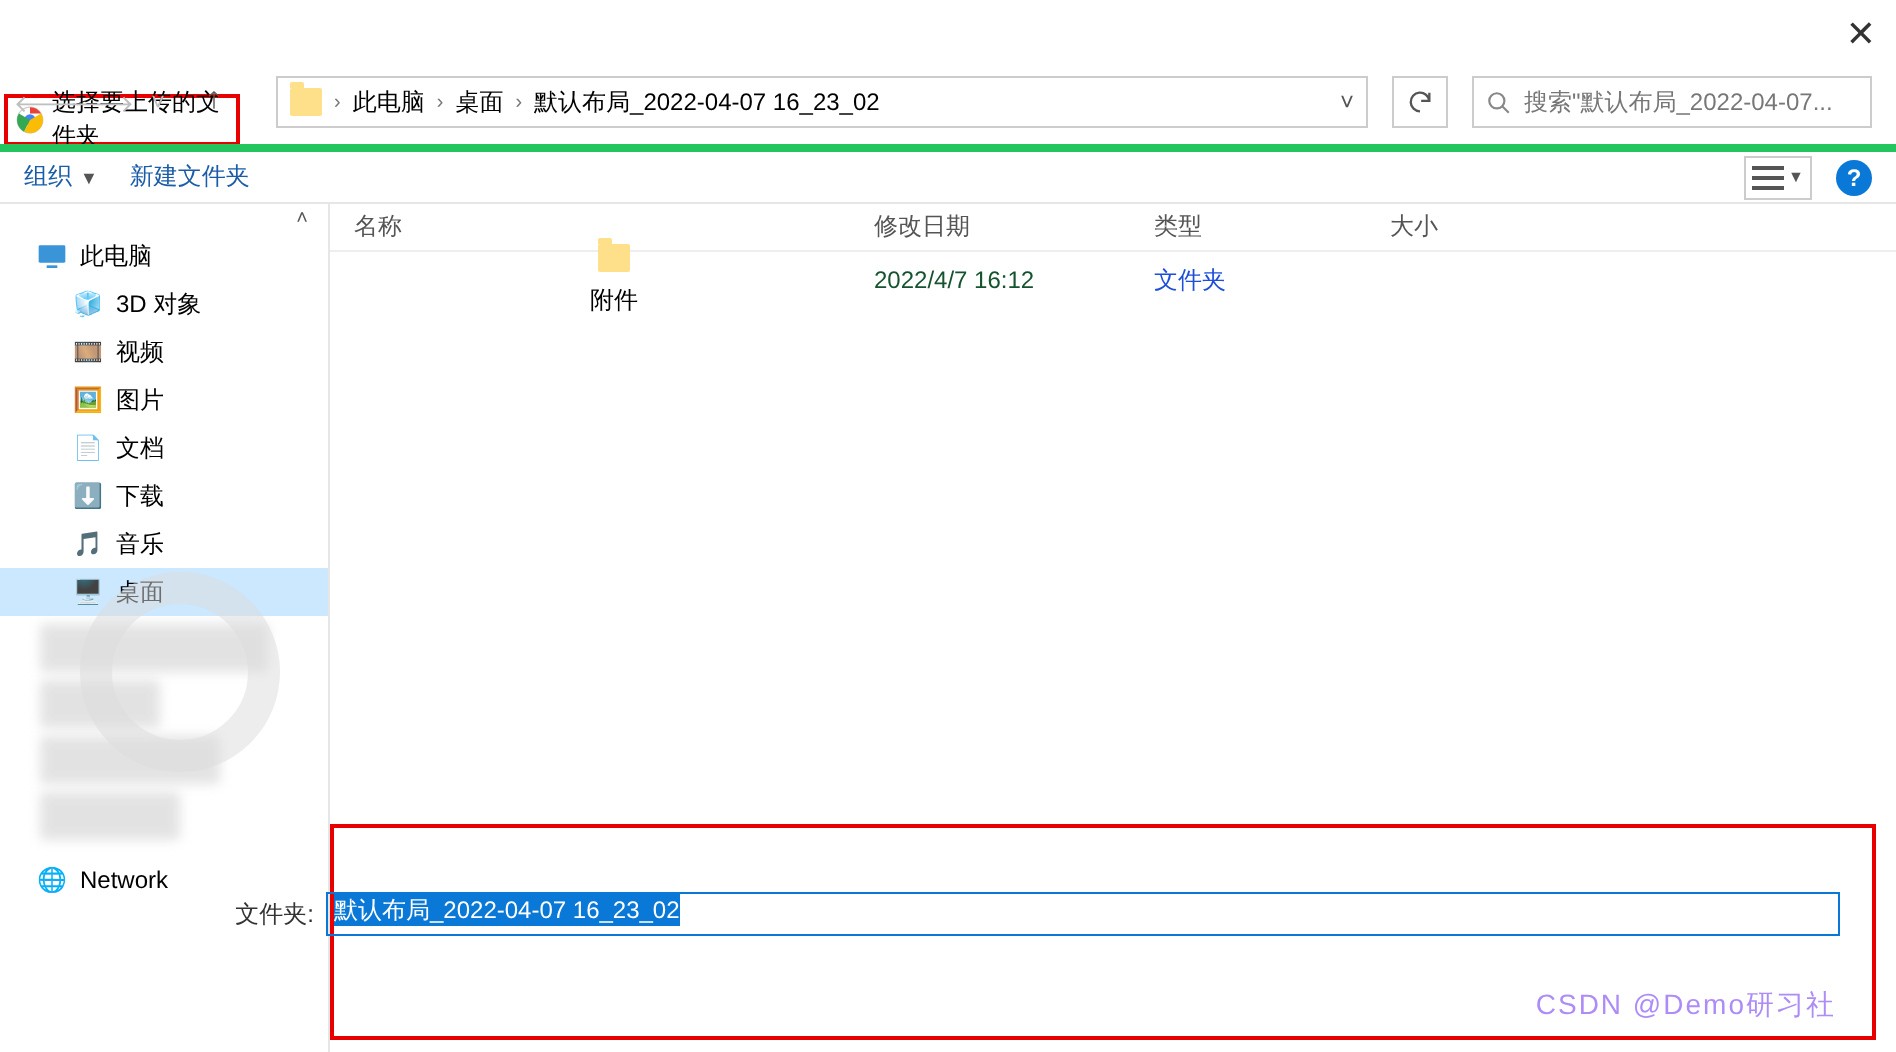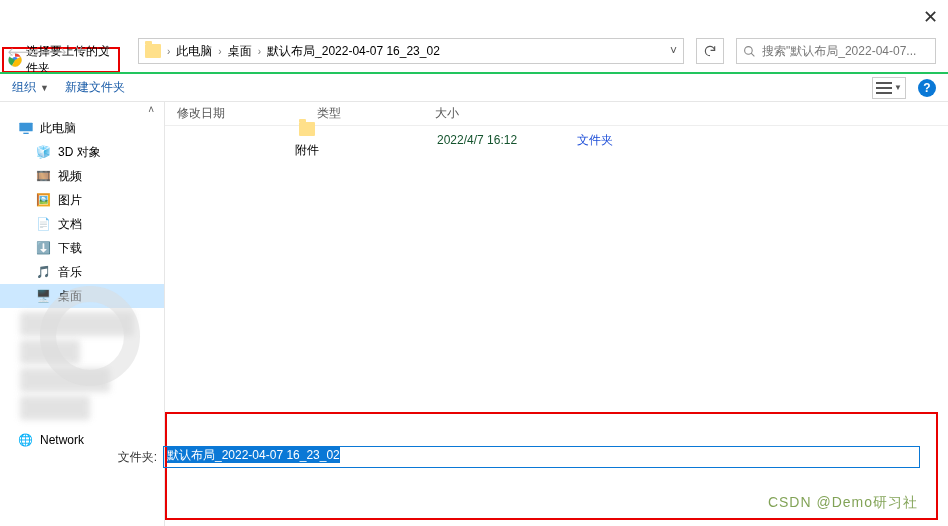--- a/index.html
+++ b/index.html
@@ -15,21 +15,21 @@
 .nav-up { margin-right: 6px; }
 .addr-bar { flex: 1; height: 26px; border: 1px solid #ccc; display: flex; align-items: center; padding: 0 6px; gap: 6px; margin-left: 8px; }
 .folder-icon { width: 16px; height: 14px; background: #ffe08a; border-radius: 1px; position: relative; }
 .folder-icon::before { content:""; position:absolute; top:-3px; left:0; width:7px; height:3px; background:#ffe08a; border-radius:1px 1px 0 0;}
 .crumb-sep { color: #777; font-size: 10px; }
 .addr-drop { margin-left: auto; color: #555; }
 .refresh-btn { width: 28px; height: 26px; border: 1px solid #ccc; display:flex; align-items:center; justify-content:center; margin-left:6px; cursor:pointer;}
 .search-box { width: 200px; height: 26px; border: 1px solid #ccc; display:flex; align-items:center; padding:0 6px; gap:6px; margin-left:6px; color:#777;}
 .search-box span.txt { overflow:hidden; text-overflow:ellipsis; white-space:nowrap;}
 
-.toolbar { position:absolute; top:72px; left:0; right:0; height:30px; border-top:2px solid #22c55e; border-bottom:1px solid #e6e6e6; display:flex; align-items:center; padding:0 12px; gap:16px;}
+.toolbar { position:absolute; top:72px; left:0; right:0; height:30px; border-top:4px solid #22c55e; border-bottom:1px solid #e6e6e6; display:flex; align-items:center; padding:0 12px; gap:16px;}
 .toolbar .tb-item { color:#1a5ca8; display:flex; align-items:center; gap:4px; cursor:pointer;}
 .toolbar .right { margin-left:auto; display:flex; align-items:center; gap:12px;}
 .view-btn { width:34px; height:22px; border:1px solid #ccc; display:flex; align-items:center; justify-content:center;}
 .help-icon { width:18px; height:18px; border-radius:50%; background:#0a78d6; color:#fff; display:flex; align-items:center; justify-content:center; font-weight:bold; font-size:12px;}
 
 .sidebar { position:absolute; top:102px; left:0; width:165px; bottom:0; border-right:1px solid #e6e6e6; overflow:hidden;}
 .sidebar .sort-caret { position:absolute; top:2px; right:10px; color:#555; font-size:10px;}
 .tree { padding-top:14px;}
 .tree-item { display:flex; align-items:center; height:24px; padding-left:18px; gap:6px; cursor:pointer;}
 .tree-item.child { padding-left:36px;}
@@ -47,21 +47,21 @@
 
 .bottom-box { position:absolute; left:165px; right:10px; bottom:6px; height:108px; border:2px solid #e80000;}
 .fname-row { position:absolute; bottom:50px; left:-55px; right:16px; display:flex; align-items:center; gap:6px;}
 .fname-label { color:#333; width:45px; text-align:right;}
 .fname-input { flex:1; height:22px; border:1px solid #0a78d6; padding:0 3px;}
 .fname-input span { background:#0a78d6; color:#fff; padding:1px 0;}
 .btn-row { position:absolute; bottom:12px; right:16px; display:flex; gap:10px;}
 .btn { width:78px; height:24px; border:1px solid #adadad; background:#e9e9e9; display:flex; align-items:center; justify-content:center; cursor:pointer;}
 .btn.primary { border-color:#0a78d6;}
 
-.watermark { position:absolute; bottom:14px; right:30px; color:#4d7c0f; font-size:14px; letter-spacing:1px; pointer-events:none; opacity:0.7;}
+.watermark { position:absolute; bottom:14px; right:30px; color:#8b5cf6; font-size:14px; letter-spacing:1px; pointer-events:none; opacity:0.7;}
 .watermark-circle { position:absolute; left:40px; bottom:140px; width:100px; height:100px; border:16px solid rgba(220,220,220,0.5); border-radius:50%; pointer-events:none;}
 
 svg { display:block; }
 </style>
 </head>
 <body>
 
 <div class="titlebar">
   <span class="chrome-icon">
     <svg viewBox="0 0 24 24" width="14" height="14">
@@ -170,20 +170,21 @@
     <div class="blurred" style="width:70px"></div>
     <div class="tree-item" style="margin-top:8px;">
       <span class="icn">🌐</span>
       <span>Network</span>
     </div>
   </div>
 </div>
 
 <div class="main">
   <div class="headers">
+    <div class="col-name">名称</div>
     <div class="col-date">修改日期</div>
     <div class="col-type">类型</div>
     <div class="col-size">大小</div>
   </div>
   <div class="file-row">
     <div class="cell-name">
       <span class="folder-icon"></span>
       <span>附件</span>
     </div>
     <div class="cell-date">2022/4/7 16:12</div>

